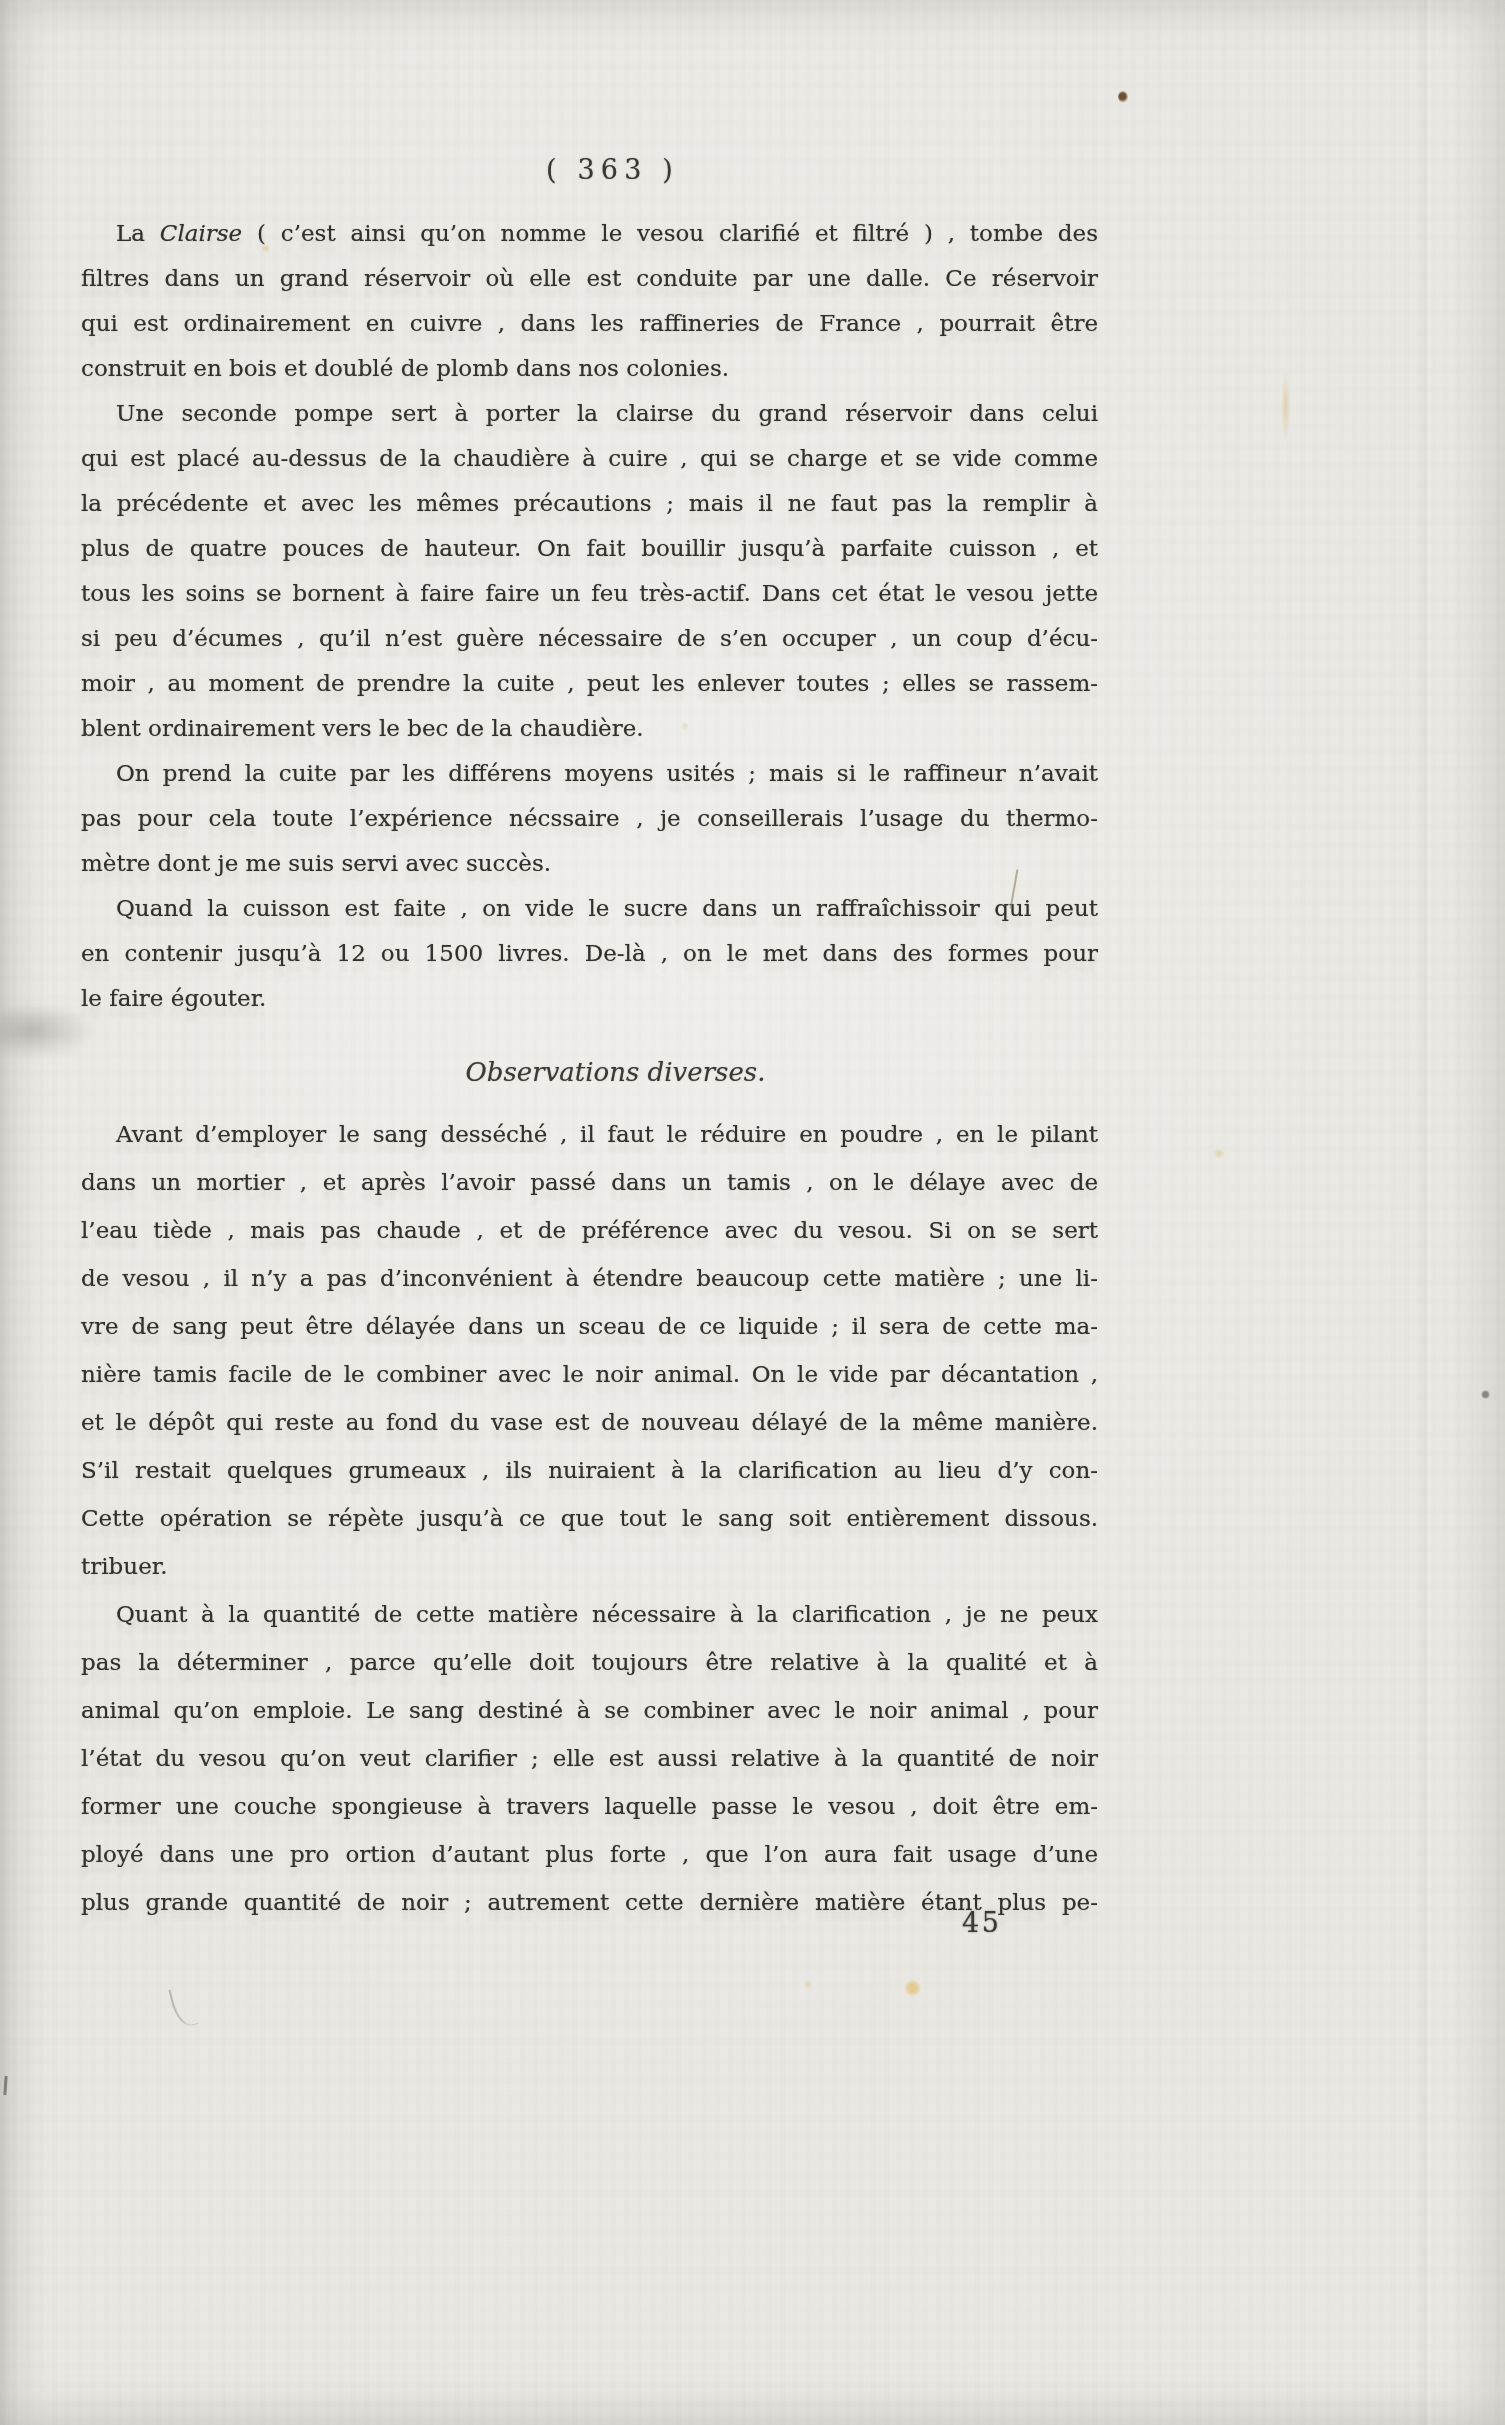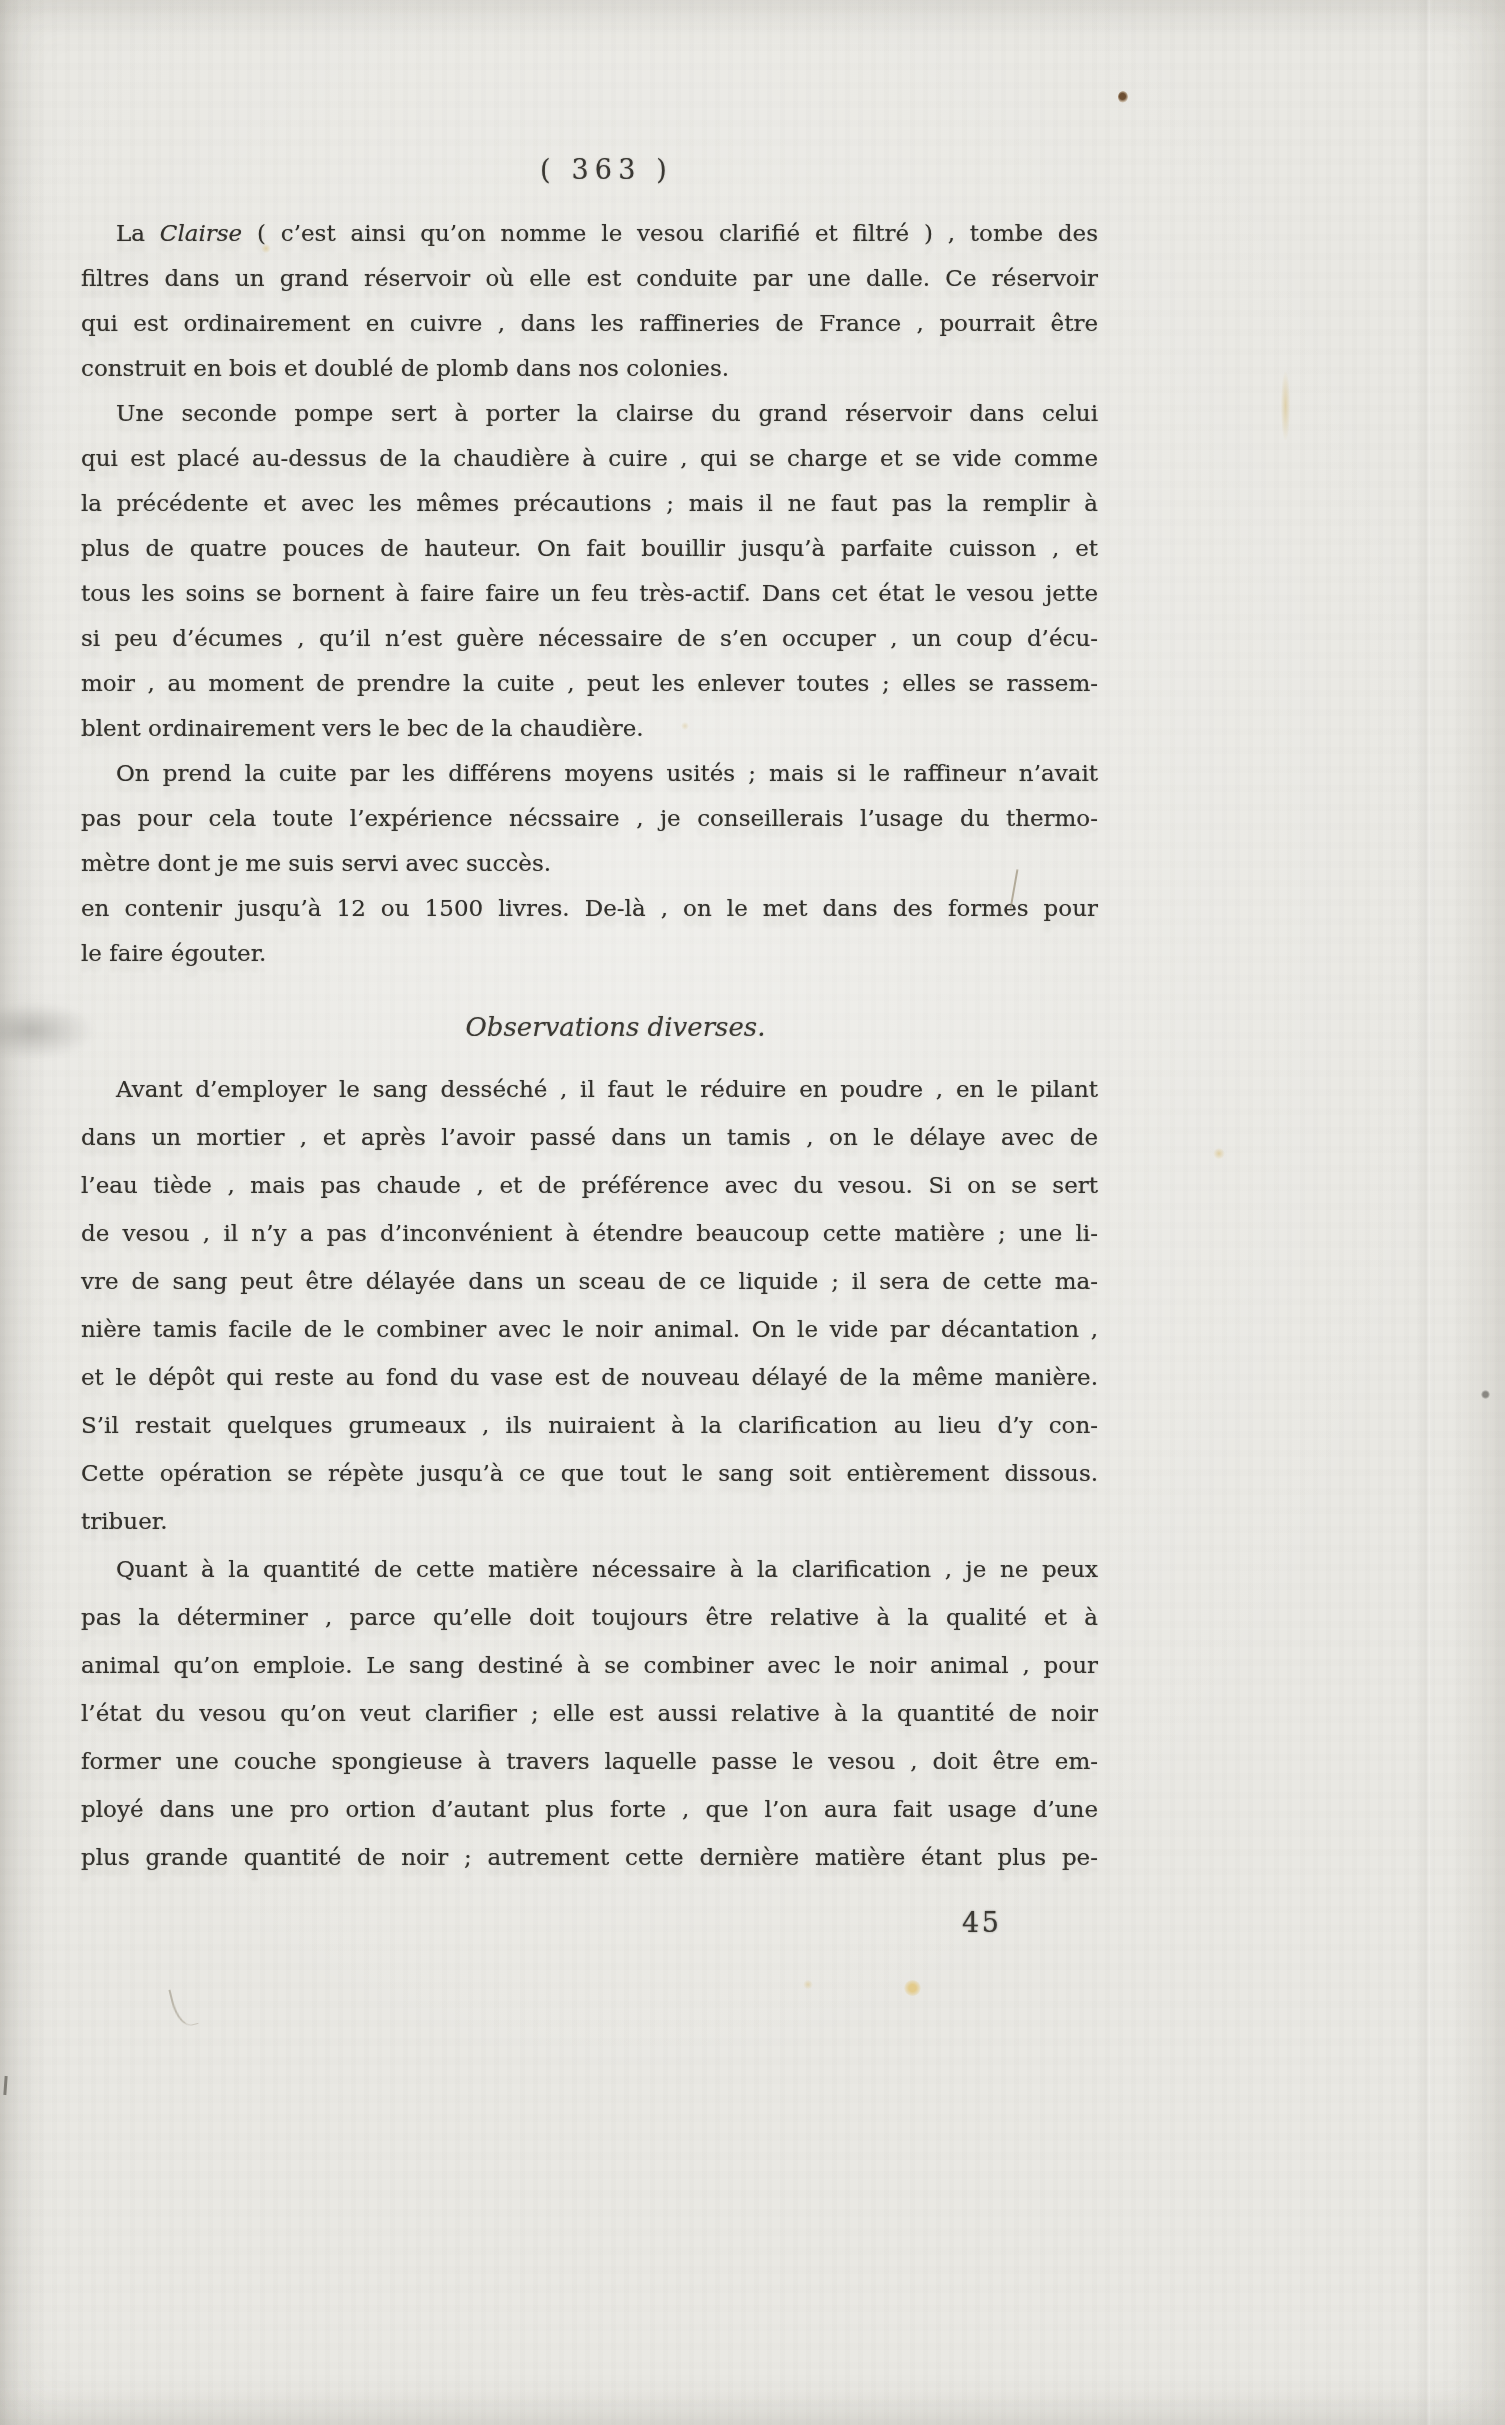--- a/index.html
+++ b/index.html
@@ -12,21 +12,21 @@
       linear-gradient(270deg, rgba(190,186,178,0.20) 0px, rgba(0,0,0,0) 56px),
       linear-gradient(0deg, rgba(150,146,136,0.10) 0px, rgba(0,0,0,0) 37px),
       linear-gradient(180deg, rgba(150,146,136,0.08) 0px, rgba(0,0,0,0) 31px),
       repeating-linear-gradient(90deg, rgba(120,118,110,0.022) 0 5px, rgba(0,0,0,0) 5px 13px),
       repeating-linear-gradient(0deg, rgba(125,122,114,0.016) 0 7.5px, rgba(0,0,0,0) 7.5px 19px);
     box-shadow: inset 0 0 56px rgba(90,85,72,0.14);
     font-family:"DejaVu Serif","Liberation Serif",serif;
     color:#33312c;
   }
   .pageno{
-    position:absolute; left:72px; top:154px; width:1069px;
+    position:absolute; left:78px; top:154px; width:1069px;
     text-align:center; font-size:27px; letter-spacing:6.2px;
     color:#3a3833; text-shadow:0 0 1.2px rgba(58,56,51,0.5);
   }
   .textcol{ position:absolute; left:81px; top:211px; width:1017px; }
   .block{ width:1017px; }
   .block .line{
     line-height:45px; font-size:23px;
     text-align:justify; text-align-last:justify;
     text-shadow:0 0 0.9px rgba(51,49,44,0.55), 0 10px 4.4px rgba(51,49,44,0.075);
   }
@@ -91,20 +91,21 @@
         <div class="line"><span>qui est placé au-dessus de la chaudière à cuire , qui se charge et se vide comme</span></div>
         <div class="line"><span>la précédente et avec les mêmes précautions ; mais il ne faut pas la remplir à</span></div>
         <div class="line"><span>plus de quatre pouces de hauteur. On fait bouillir jusqu’à parfaite cuisson , et</span></div>
         <div class="line"><span>tous les soins se bornent à faire faire un feu très-actif. Dans cet état le vesou jette</span></div>
         <div class="line"><span>si peu d’écumes , qu’il n’est guère nécessaire de s’en occuper , un coup d’écu-</span></div>
         <div class="line"><span>moir , au moment de prendre la cuite , peut les enlever toutes ; elles se rassem-</span></div>
         <div class="line parend"><span>blent ordinairement vers le bec de la chaudière.</span></div>
         <div class="line indent"><span>On prend la cuite par les différens moyens usités ; mais si le raffineur n’avait</span></div>
         <div class="line"><span>pas pour cela toute l’expérience nécssaire , je conseillerais l’usage du thermo-</span></div>
         <div class="line parend"><span>mètre dont je me suis servi avec succès.</span></div>
+        <div class="line indent"><span>Quand la cuisson est faite , on vide le sucre dans un raffraîchissoir qui peut</span></div>
         <div class="line"><span>en contenir jusqu’à 12 ou 1500 livres. De-là , on le met dans des formes pour</span></div>
         <div class="line parend"><span>le faire égouter.</span></div>
       </div>
     <div class="heading">Observations diverses.</div>
     <div class="block block2">
         <div class="line indent"><span>Avant d’employer le sang desséché , il faut le réduire en poudre , en le pilant</span></div>
         <div class="line"><span>dans un mortier , et après l’avoir passé dans un tamis , on le délaye avec de</span></div>
         <div class="line"><span>l’eau tiède , mais pas chaude , et de préférence avec du vesou. Si on se sert</span></div>
         <div class="line"><span>de vesou , il n’y a pas d’inconvénient à étendre beaucoup cette matière ; une li-</span></div>
         <div class="line"><span>vre de sang peut être délayée dans un sceau de ce liquide ; il sera de cette ma-</span></div>

